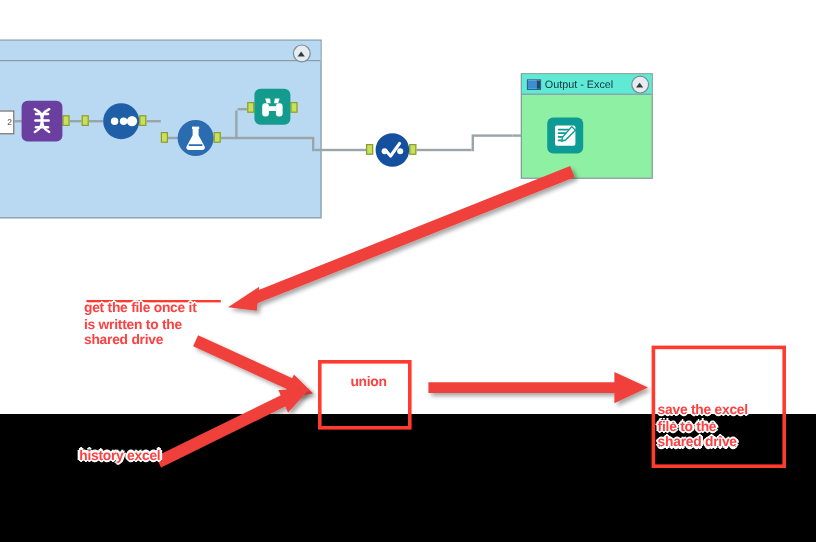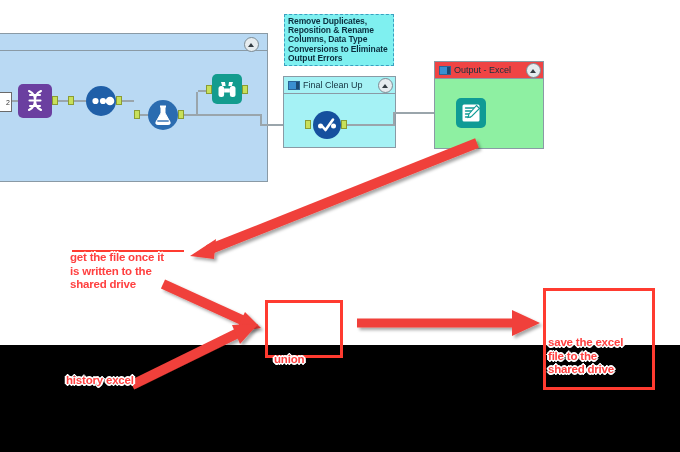--- a/index.html
+++ b/index.html
@@ -81,21 +81,21 @@
 
   
   #excel-container {
     left: 434px;
     top: 61px;
     width: 110px;
     height: 88px;
     background: #8ef0a2;
   }
   #excel-container > .container-header {
-    background: #ef4444;
+    background: #5eead4;
   }
 
   
   .collapse-btn {
     width: 13px;
     height: 13px;
     border-radius: 50%;
     background: #e6ecef;
     border: 1px solid #7c8b94;
     margin-right: 2px;
@@ -290,21 +290,21 @@
     border: 3px solid #ff3b30;
     box-sizing: border-box;
     background: transparent;
   }
   .red-underline {
     position: absolute;
     border-top: 2px solid #ff3b30;
   }
 
   #ann-get-file  { left: 70px;  top: 251px; width: 120px; }
-  #ann-union     { left: 274px; top: 313px; margin-top: 40px; }
+  #ann-union     { left: 292px; top: 313px; }
   #ann-save      { left: 548px; top: 336px; width: 105px; }
   #ann-history   { left: 66px;  top: 374px; }
 
   #rect-union { left: 265px; top: 300px; width: 78px; height: 58px; }
   #rect-save  { left: 543px; top: 288px; width: 112px; height: 102px; }
   #rect-getfile-top { left: 72px; top: 250px; width: 112px; }
 
   
   #arrow-layer {
     position: absolute;
@@ -340,49 +340,37 @@
   <div class="wire" style="left:184px; top:114px; width:12px;"></div>
   <div class="wire-v" style="left:196px; top:92px; height:24px;"></div>
   <div class="wire" style="left:198px; top:90px; width:8px;"></div>
   <div class="anchor" style="left:206px; top:85px;"></div>
   <div class="anchor" style="left:242px; top:85px;"></div>
 
   <div class="wire" style="left:196px; top:114px; width:64px;"></div>
   <div class="wire-v" style="left:260px; top:114px; height:12px;"></div>
   <div class="wire" style="left:262px; top:124px; width:44px;"></div>
 
-  <div class="container-box" id="cleanup-container">
-    <div class="container-header">
-      <span class="hdr-icon"></span>
-      <span class="htitle">Final Clean Up</span>
-      <span class="collapse-btn"></span>
-    </div>
-  </div>
   <div class="anchor" style="left:305px; top:120px;"></div>
   <div class="anchor" style="left:341px; top:120px;"></div>
   <div class="wire" style="left:347px; top:124px; width:46px;"></div>
   <div class="wire-v" style="left:393px; top:112px; height:14px;"></div>
   <div class="wire" style="left:395px; top:112px; width:32px;"></div>
   <div class="anchor" style="left:447px; top:108px;"></div>
   <div class="wire" style="left:427px; top:112px; width:22px;"></div>
 
   <div class="container-box" id="excel-container">
     <div class="container-header">
       <span class="hdr-icon"></span>
       <span class="htitle">Output - Excel</span>
       <span class="collapse-btn"></span>
     </div>
   </div>
 
 
-  <div id="note-box">Remove Duplicates,
-Reposition &amp; Rename
-Columns, Data Type
-Conversions to Eliminate
-Output Errors</div>
 
   <div class="node" id="node-edge">
     <span>2</span>
   </div>
   <div class="node" id="node-edge-small"></div>
 
   <div class="node" id="node-purple">
     <svg width="34" height="34" viewBox="0 0 34 34" aria-hidden="true">
       <g stroke="#ffffff" stroke-width="2.1" fill="none" stroke-linecap="round">
         <path d="M11 7 C22 12, 12 20, 23 26"></path>

